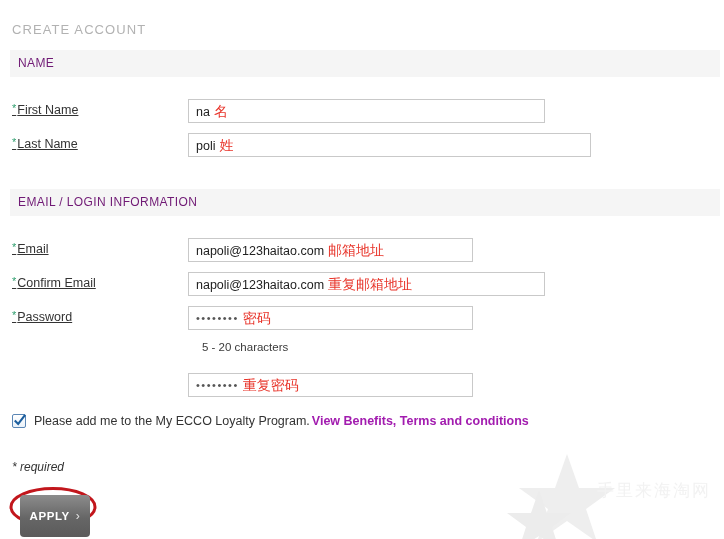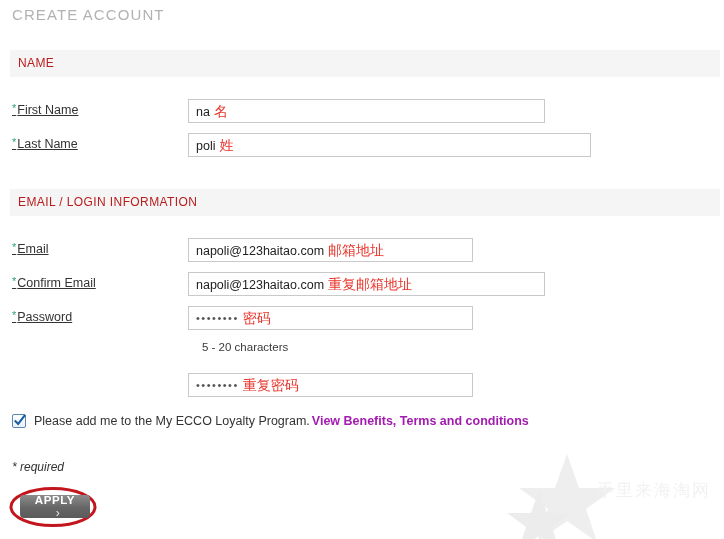--- a/index.html
+++ b/index.html
@@ -36,22 +36,22 @@
     letter-spacing: 2px;
     color: #f2f2f2;
     font-family: "DejaVu Sans", sans-serif;
     white-space: nowrap;
   }
 
   
   .page-title {
     position: absolute;
     left: 12px;
-    top: 6px;
-    font-size: 15px;
+    top: 22px;
+    font-size: 13px;
     letter-spacing: 1.1px;
     color: #b2b2b2;
     font-family: "Liberation Sans", sans-serif;
     white-space: nowrap;
   }
 
   
   .section-bar {
     position: absolute;
     left: 10px;
@@ -59,21 +59,21 @@
     height: 27px;
     background: #f5f5f5;
     box-sizing: border-box;
   }
   .section-bar .bar-label {
     position: absolute;
     left: 8px;
     top: 6px;
     font-size: 12px;
     letter-spacing: 0.4px;
-    color: #b91c1c;
+    color: #701a75;
     white-space: nowrap;
   }
   #bar-name { top: 50px; }
   #bar-email { top: 189px; }
 
   
   .row {
     position: absolute;
     left: 0;
     width: 724px;
@@ -186,36 +186,35 @@
     position: absolute;
     left: 0;
     top: 0;
     pointer-events: none;
   }
   .apply-button {
     position: absolute;
     left: 12px;
     top: 9px;
     width: 70px;
-    height: 23px;
+    height: 42px;
     box-sizing: border-box;
     border: none;
     border-radius: 4px;
     background: linear-gradient(#8c8c8c, #666666 55%, #5b5b5b);
     color: #ffffff;
     font-size: 11.5px;
     font-weight: bold;
     letter-spacing: 0.6px;
     font-family: "Liberation Sans", sans-serif;
     display: flex;
     align-items: center;
     justify-content: center;
     cursor: pointer;
     padding: 0;
-    flex-direction: column;
   }
   .apply-button .chev {
     margin-left: 6px;
     font-weight: normal;
     font-size: 12px;
     color: #e0e0e0;
   }
 </style>
 </head>
 <body>

